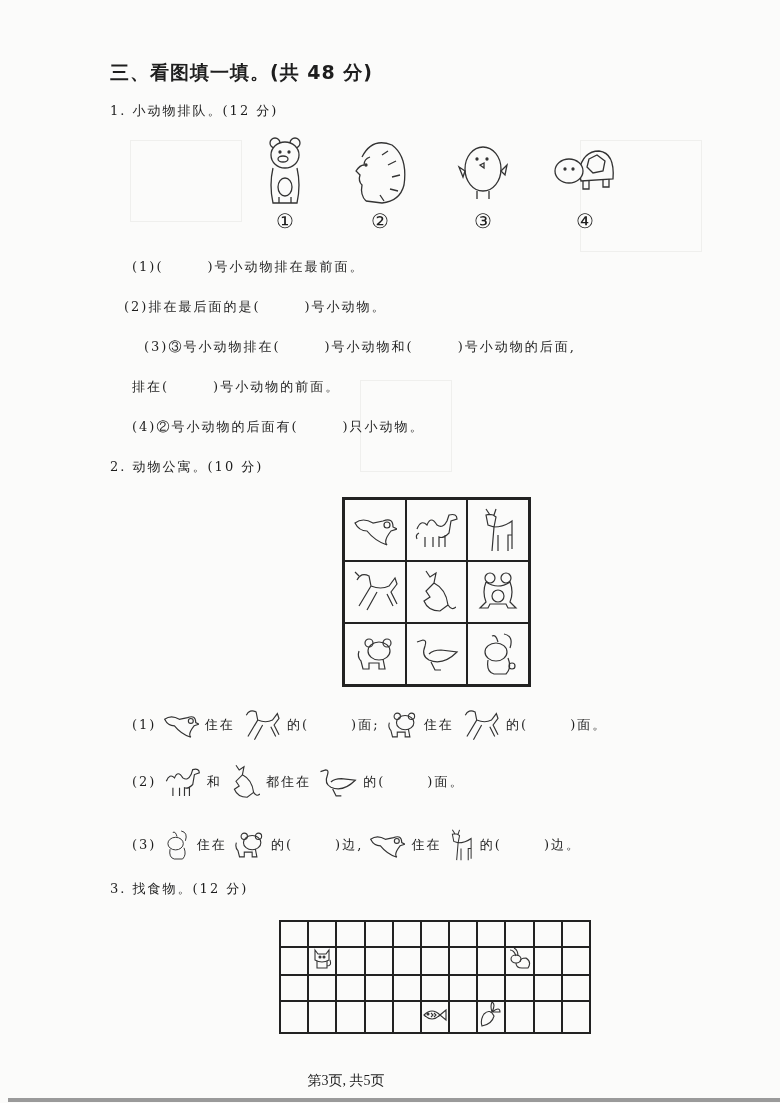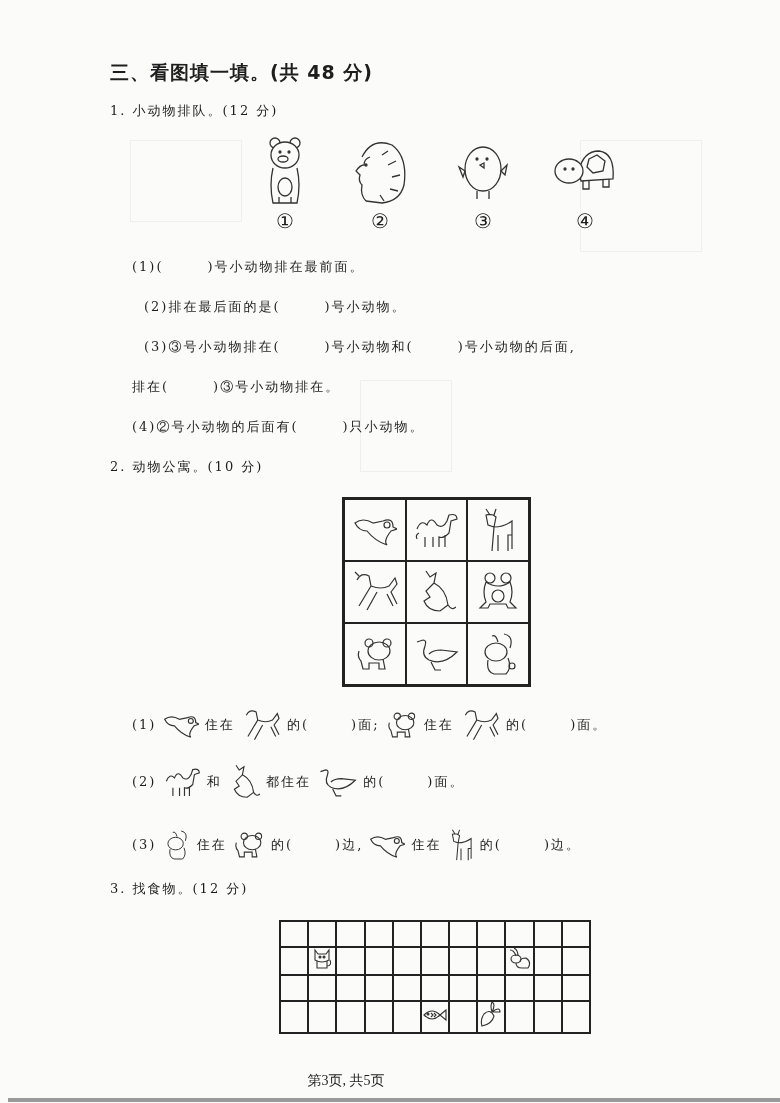--- a/index.html
+++ b/index.html
@@ -79,28 +79,28 @@
         <circle cx="20" cy="34" r="1" fill="#333"></circle>
       <path d="M30 46 v8 h6 v-8 M50 44 v8 h6 v-8"></path>
     </svg>
     <span class="circled">④</span>
   </div>
 </div>
 
 <div class="line" style="top:258px;left:132px;">
   <span>(1)(</span><span class="gap" style="width:44px;"></span><span>)号小动物排在最前面。</span>
 </div>
-<div class="line" style="top:298px;left:144px;">
+<div class="line" style="top:298px;left:124px;">
   <span>(2)排在最后面的是(</span><span class="gap" style="width:44px;"></span><span>)号小动物。</span>
 </div>
 <div class="line" style="top:338px;left:132px;margin-left:12px;">
   <span>(3)③号小动物排在(</span><span class="gap" style="width:44px;"></span><span>)号小动物和(</span><span class="gap" style="width:44px;"></span><span>)号小动物的后面,</span>
 </div>
 <div class="line" style="top:378px;left:132px;">
-  <span>排在(</span><span class="gap" style="width:44px;"></span><span>)③号小动物排在。</span>
+  <span>排在(</span><span class="gap" style="width:44px;"></span><span>)号小动物的前面。</span>
 </div>
 <div class="line" style="top:418px;left:132px;">
   <span>(4)②号小动物的后面有(</span><span class="gap" style="width:44px;"></span><span>)只小动物。</span>
 </div>
 
 <div class="line" style="top:458px;left:110px;">2. 动物公寓。(10 分)</div>
 
 <div class="apt">
   <div class="cell">
       <svg width="44" height="34" viewBox="0 0 44 34" fill="none" stroke="#333" stroke-width="1.2">

